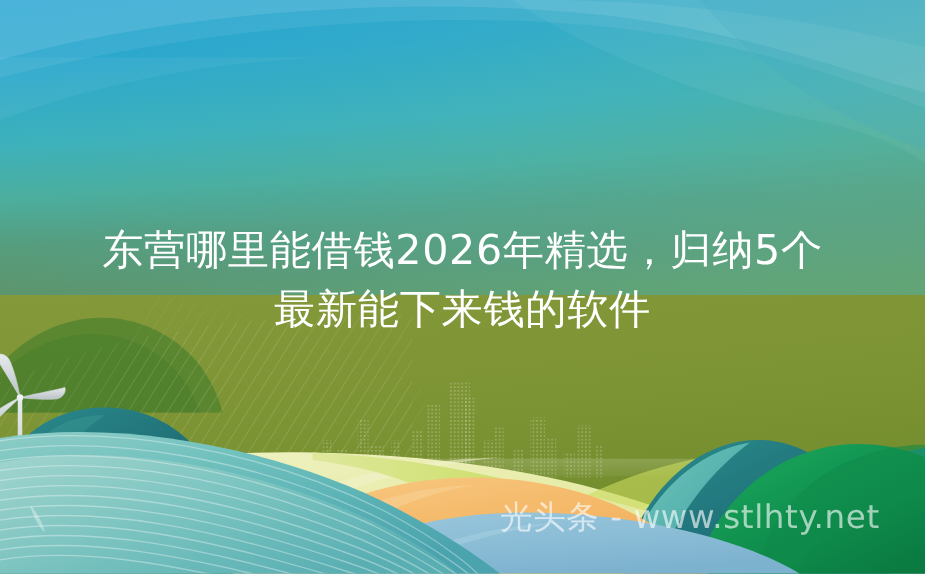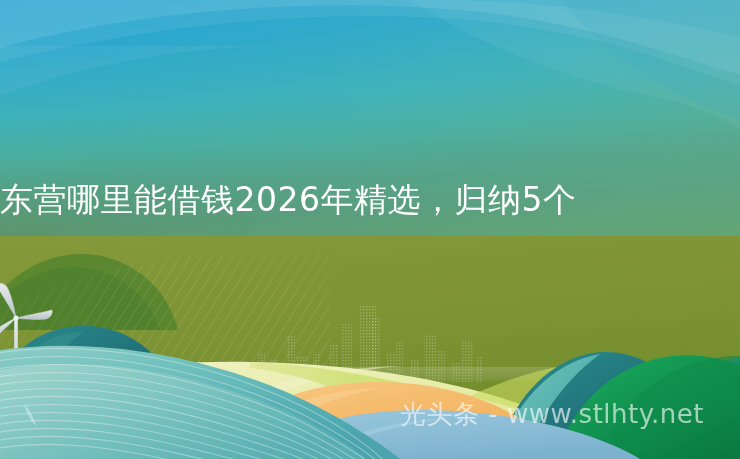--- a/index.html
+++ b/index.html
@@ -20,21 +20,21 @@
     top: 0;
     width: 740px;
     height: 459px;
     display: block;
   }
   #title-block {
     position: absolute;
     left: 0;
     top: 176px;
     width: 740px;
-    text-align: left;
+    text-align: center;
     z-index: 20;
     pointer-events: none;
   }
   #title-block .tline {
     display: block;
     color: #ffffff;
     font-size: 33px;
     line-height: 47px;
     letter-spacing: 0.5px;
     font-weight: 400;
@@ -265,17 +265,18 @@
         <path d="M-20,452 C66,430 170,460 258,480 C312,488 334,506 334,506"></path>
       </g>
 
       <path d="M24,404 C30,410 34,418 36,426 C30,420 26,412 24,404 Z" fill="#ffffff" fill-opacity="0.35"></path>
 
     </g>
   </svg>
 
   <div id="title-block">
     <span class="tline">东营哪里能借钱2026年精选，归纳5个</span>
+    <span class="tline">最新能下来钱的软件</span>
   </div>
 
   <div id="watermark">光头条 - www.stlhty.net</div>
 
 </div>
 
 </body></html>

